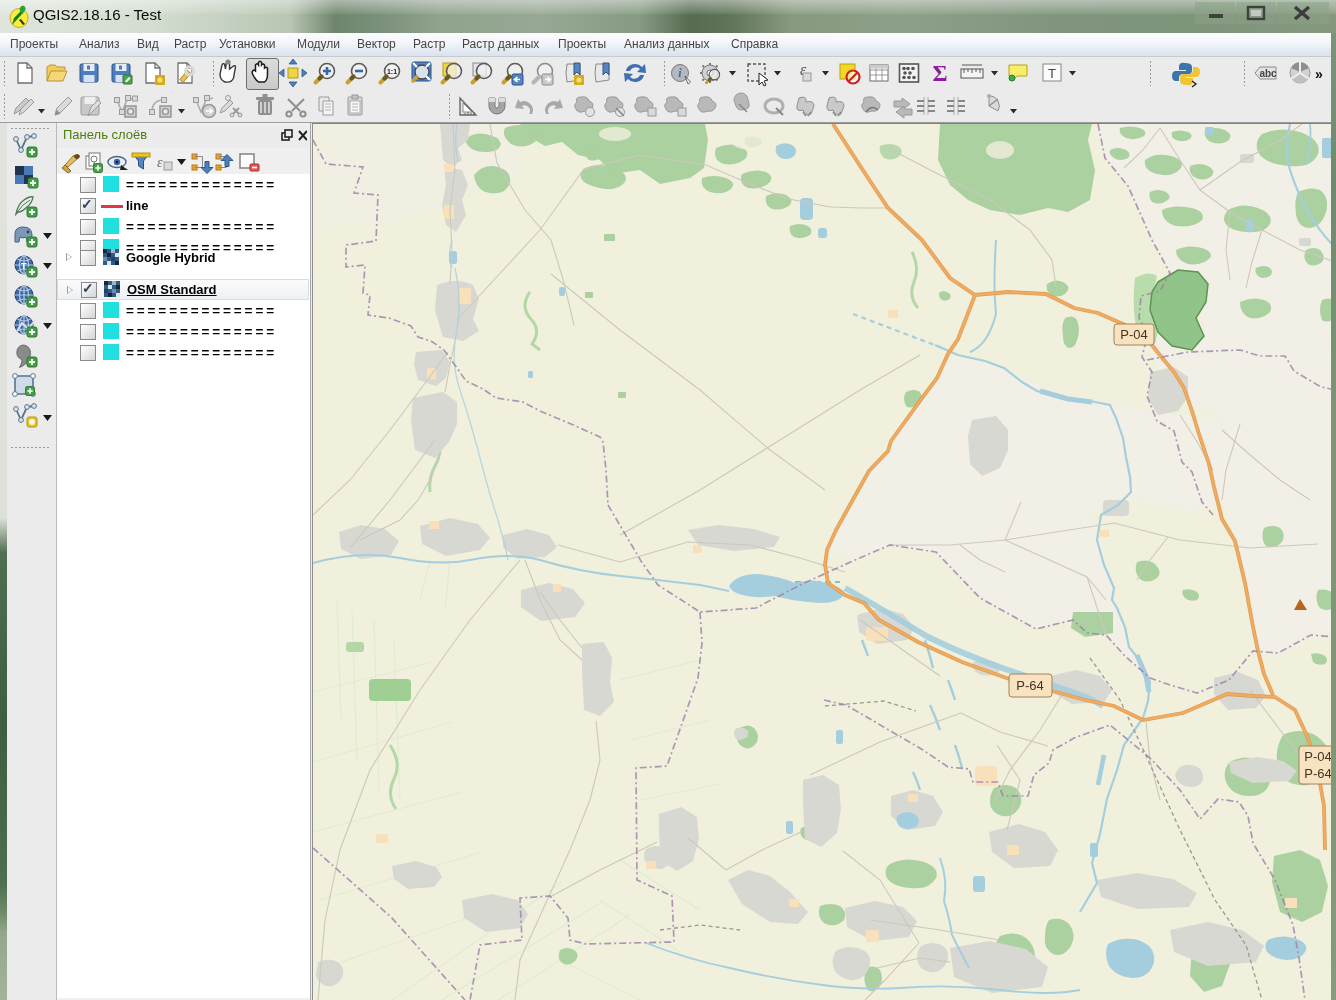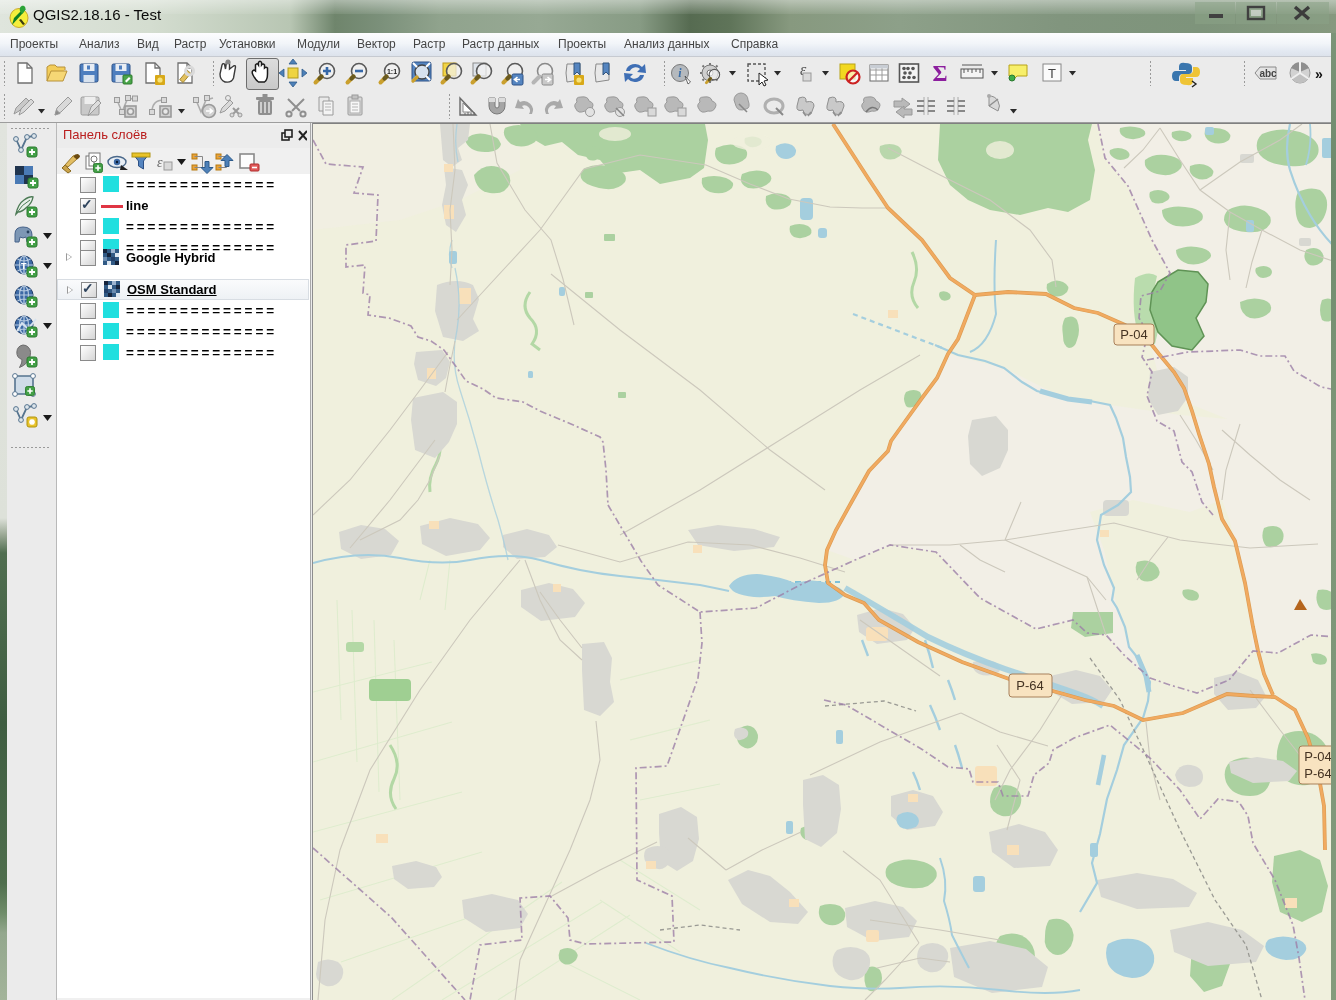--- a/index.html
+++ b/index.html
@@ -9,21 +9,21 @@
  background:linear-gradient(90deg,#dfe5dd 0px,#d4ddd0 150px,#b8c6b3 290px,#6f856c 335px,#7b907a 380px,#90a38d 440px,#97a994 540px,#879b84 640px,#566b51 690px,#5f7459 730px,#87997f 790px,#8da089 900px,#81957e 1060px,#7e947b 1200px,#86997f 1336px);}
 #titlebar .shine{left:0;top:0;width:1336px;height:14px;background:linear-gradient(180deg,rgba(255,255,255,.42),rgba(255,255,255,.08));}
 #title-text{left:33px;top:6px;font-size:15px;color:#0a0a0a;}
 #menubar{left:0;top:33px;width:1331px;height:24px;background:linear-gradient(180deg,#fdfdfe 0%,#f2f5f9 45%,#e2e8f1 80%,#dde3ec 100%);border-bottom:1px solid #c6cad1;box-sizing:border-box;}
 .menu-item{position:absolute;top:37px;font-size:12px;color:#454545;}
 #toolbars{left:0;top:57px;width:1331px;height:66px;background:#ebebeb;border-bottom:1px solid #9d9d9d;box-sizing:border-box;}
 #leftstrip{left:0;top:123px;width:57px;height:877px;background:#ebebeb;border-right:1px solid #b9b9b9;box-sizing:border-box;}
 #leftedge{left:0;top:123px;width:7px;height:877px;background:linear-gradient(180deg,#e1e4de 0px,#dde1d9 395px,#9aa894 412px,#506e50 430px,#3f5d41 600px,#4f6e4d 760px,#6f8c69 790px,#93a78d 810px,#a3b49a 877px);}
 #panel{left:57px;top:123px;width:254px;height:877px;background:#f0f0f0;border-right:1px solid #a9a9a9;box-sizing:border-box;}
 #panel-header{position:absolute;left:0px;top:2px;width:253px;height:23px;background:#ececec;}
-#panel-title{position:absolute;left:6px;top:4px;font-size:13px;color:#b91c1c;}
+#panel-title{position:absolute;left:6px;top:4px;font-size:13px;color:#4d7c0f;}
 #panel-list{position:absolute;left:0px;top:51px;width:253px;height:824px;background:#fff;}
 .lrow{position:absolute;left:0;width:253px;height:21px;}
 .cbx{position:absolute;left:23px;top:3px;width:14px;height:14px;border:1px solid #8a8a8a;background:linear-gradient(135deg,#ffffff,#d5d5d5);}
 .swatch{position:absolute;left:46px;top:2px;width:16px;height:16px;background:#20dfdf;}
 .lname{position:absolute;left:69px;top:3px;font-size:13px;font-weight:bold;color:#000;white-space:nowrap;}
 .eqs{letter-spacing:2.9px;font-size:13.5px;}
 .expander{position:absolute;left:9px;top:6px;width:0;height:0;border-left:6px solid #9a9a9a;border-top:4.5px solid transparent;border-bottom:4.5px solid transparent;}
 .expander:after{content:"";position:absolute;left:-5px;top:-3px;border-left:4px solid #fff;border-top:3px solid transparent;border-bottom:3px solid transparent;}
 .check{position:absolute;left:24px;top:1px;font-size:14px;font-weight:bold;color:#30455e;}
 #map{left:313px;top:124px;width:1018px;height:876px;background:#f0f0dd;}

